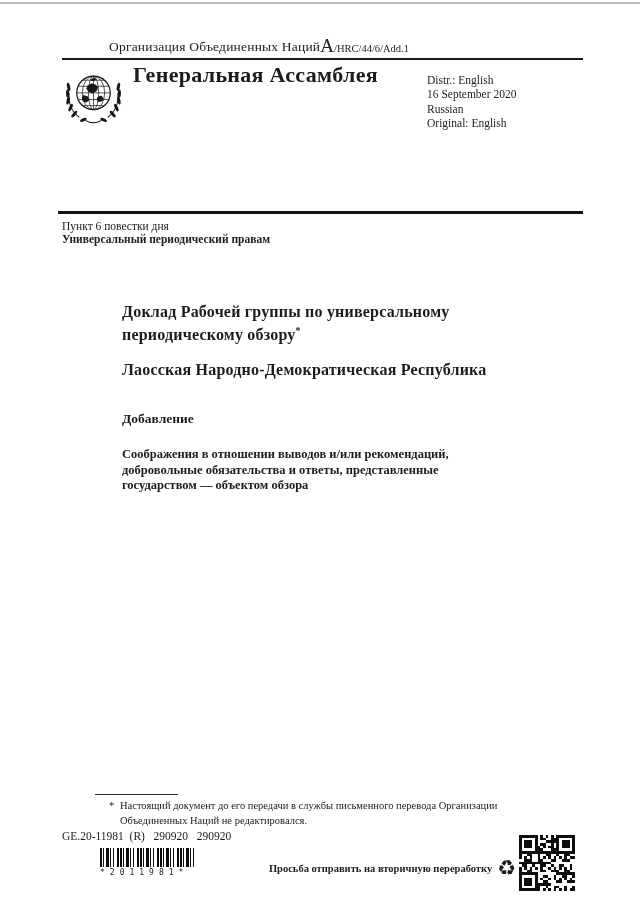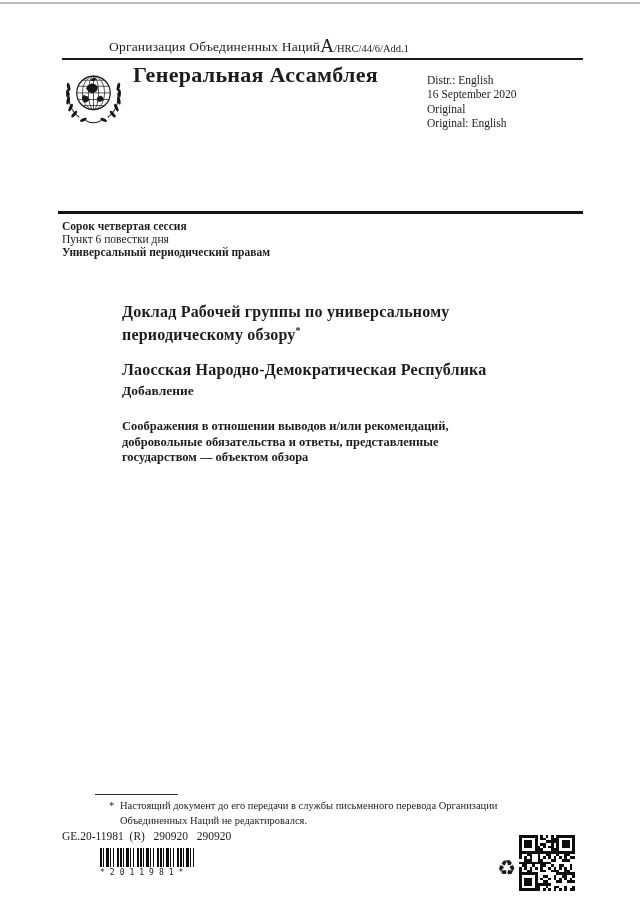--- a/index.html
+++ b/index.html
@@ -26,21 +26,21 @@
   
   .session-block{position:absolute;left:62px;top:220px;}
   .session-council{font-size:13.5px;font-weight:bold;margin-bottom:3px;}
   .session-line{font-size:11.5px;line-height:13.2px;}
   .bold{font-weight:bold;}
 
   
   .title-block{position:absolute;left:122px;top:303px;width:461px;}
   .report-title{font-size:16px;font-weight:bold;line-height:18.5px;max-width:370px;margin:0 0 17px 0;letter-spacing:.2px;}
   .report-title sup{font-size:10px;font-weight:bold;}
-  .country-title{font-size:16px;font-weight:bold;margin:0 0 4px 0;letter-spacing:.2px;}
+  .country-title{font-size:16px;font-weight:bold;margin:0 0 32px 0;letter-spacing:.2px;}
   .addendum-title{font-size:13.5px;font-weight:bold;margin:0 0 20px 0;}
   .subtitle{font-size:12.5px;font-weight:bold;line-height:15.5px;max-width:335px;margin:0;}
 
   
   .footnote-rule{position:absolute;left:95px;top:794px;width:83px;height:1px;background:#2a2a2a;}
   .footnote{position:absolute;left:104px;top:799px;width:395px;font-size:10.5px;line-height:14.5px;padding-left:16px;box-sizing:border-box;}
   .footnote .fn-marker{position:absolute;left:5px;top:0;}
   .ge-line{position:absolute;left:62px;top:830px;font-size:11.5px;white-space:pre;text-align:center;}
 
   .barcode{position:absolute;left:60px;top:848px;width:96px;padding-left:40px;}
@@ -116,28 +116,27 @@
         <ellipse cx="84" cy="103" rx="3" ry="7" transform="rotate(-65 84 103)"></ellipse>
       </g>
     </svg>
   </div>
 
   <div class="assembly-title">Генеральная Ассамблея</div>
 
   <div class="distr-block">
     <div>Distr.: English</div>
     <div>16 September 2020</div>
-    <div>Original</div>
+    <div>Russian</div>
     <div>Original: English</div>
   </div>
 
   <div class="thick-rule"></div>
 
   <div class="session-block">
-    <div class="session-line bold">Сорок четвертая сессия</div>
     <div class="session-line">Пункт 6 повестки дня</div>
     <div class="session-line bold">Универсальный периодический правам</div>
   </div>
 
   <div class="title-block">
     <h1 class="report-title"><span>Доклад Рабочей группы по универсальному периодическому обзору</span><sup>*</sup></h1>
     <h2 class="country-title">Лаосская Народно-Демократическая Республика</h2>
     <h3 class="addendum-title">Добавление</h3>
     <p class="subtitle">Соображения в отношении выводов и/или рекомендаций, добровольные обязательства и ответы, представленные государством — объектом обзора</p>
   </div>
@@ -207,20 +206,21 @@
         <div style="width: 3px; background: rgb(13, 13, 13);"></div>
         <div style="width: 1px; background: rgb(255, 255, 255);"></div>
         <div style="width: 1px; background: rgb(13, 13, 13);"></div>
         <div style="width: 2px; background: rgb(255, 255, 255);"></div>
         <div style="width: 1px; background: rgb(13, 13, 13);"></div>
       </div>
     <div class="barcode-text">*2011981*</div>
   </div>
 
   <div class="recycle-row">
+    <span class="recycle-text">Просьба отправить на вторичную переработку</span>
     <span class="recycle-icon">♻</span>
   </div>
 
   <div class="qr">
     <div class="qr-grid">
         <div class="on"></div>
         <div class="on"></div>
         <div class="on"></div>
         <div class="on"></div>
         <div class="on"></div>

